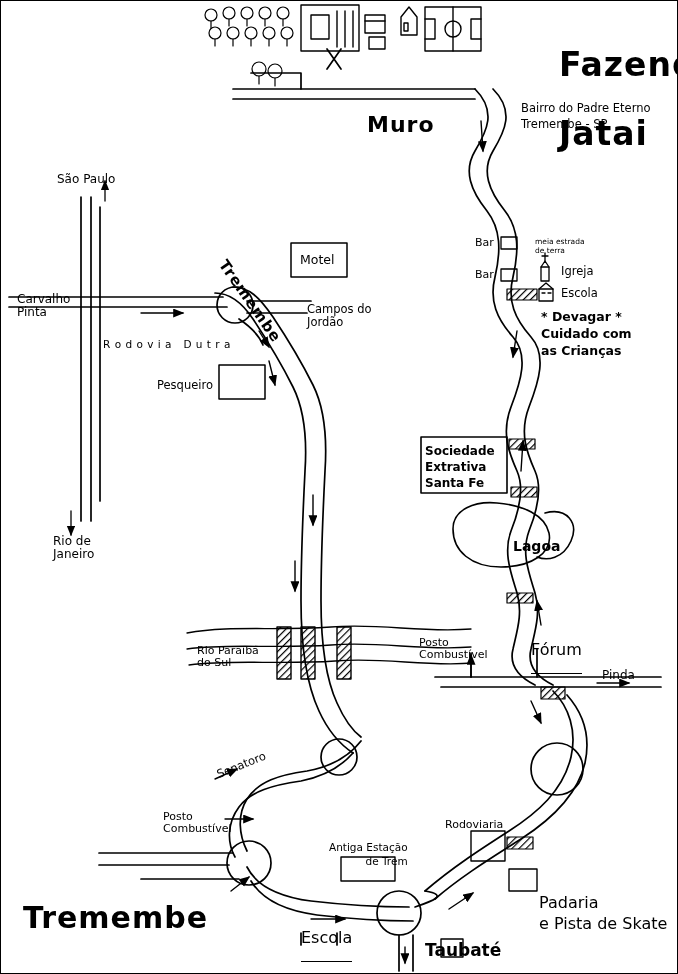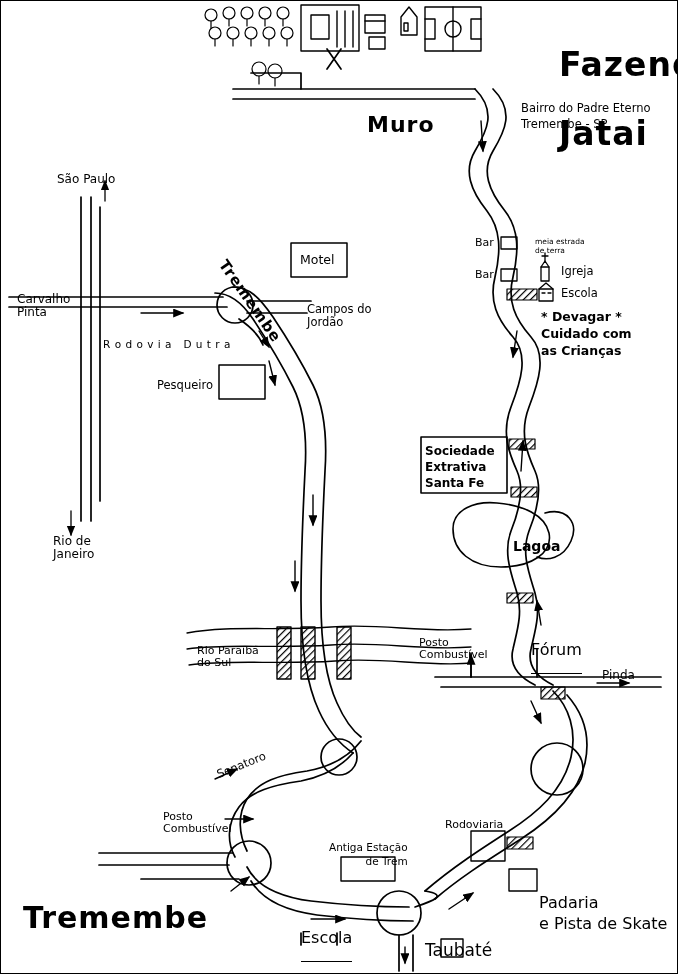--- a/index.html
+++ b/index.html
@@ -21,21 +21,21 @@
   }
   .title{
     font-family:"DejaVu Sans",sans-serif;
     font-weight:bold;
     font-size:33px;
     letter-spacing:1px;
     line-height:1.05;
   }
   .sub{font-size:11.5px;line-height:1.35;}
   .big{font-size:30px;font-weight:bold;letter-spacing:1px;}
-  .med{font-size:16px;font-weight:normal;}
+  .med{font-size:16px;font-weight:bold;}
   .sm{font-size:11px;}
   .xs{font-size:9px;}
   .ulbl{border-bottom:1.4px solid #000;padding-bottom:14px;font-size:16px;}
   .rot-trem{
     transform:rotate(55deg);
     transform-origin:left top;
     font-size:15px;
     font-weight:600;
     letter-spacing:1px;
   }

